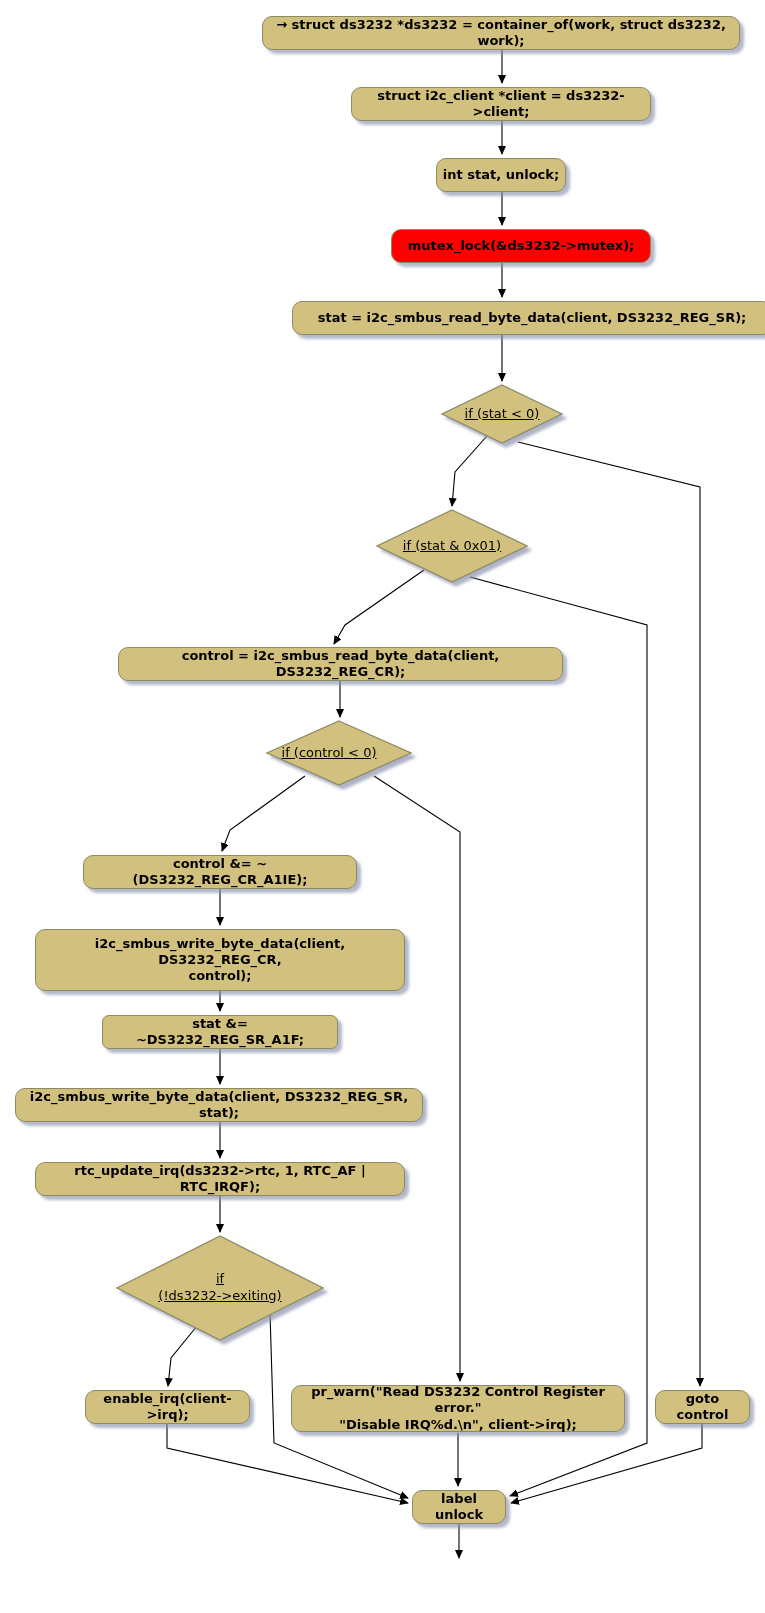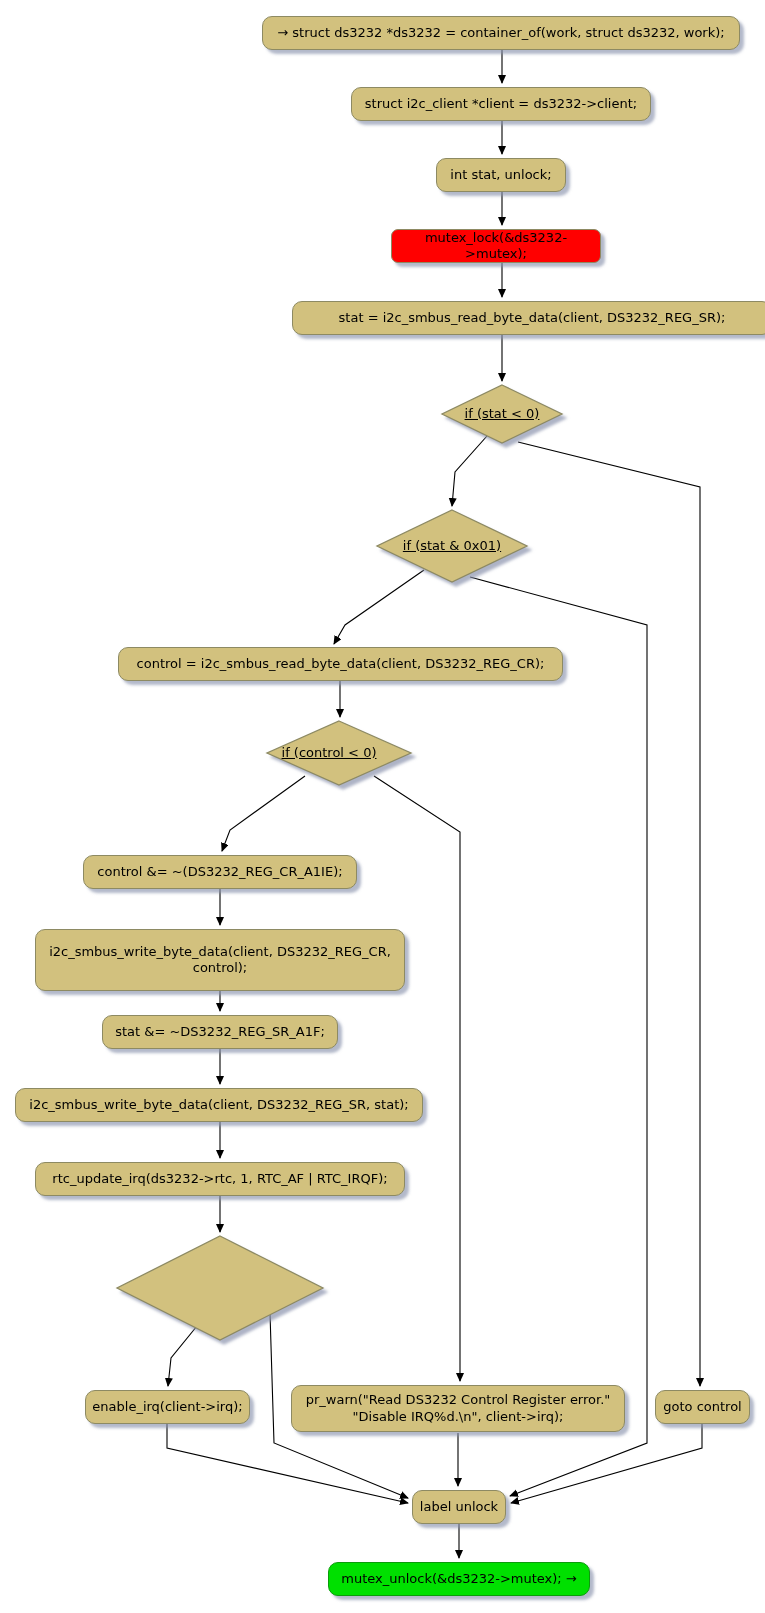--- a/index.html
+++ b/index.html
@@ -18,20 +18,21 @@
     box-sizing:border-box;
     display:flex;align-items:center;justify-content:center;
     text-align:center;
     white-space:pre-line;
     line-height:1.25;
     background:#d2c17e;
     border:1.5px solid #8d8a63;
     border-radius:10px;
     box-shadow:4px 4px 3px rgba(138,147,173,0.65);
     padding:16px 4px;
+    font-weight:bold;
   }
   .node.red{background:#ff0000;}
   .node.green{background:#00e000;border-color:#0b9c0b;}
   .dtext{
     position:absolute;
     display:flex;align-items:center;justify-content:center;
     text-align:center;
     white-space:pre-line;
     line-height:1.3;
     pointer-events:none;
@@ -83,35 +84,36 @@
       <polygon points="502,385 562,414 502,443 442,414"></polygon>
       <polygon points="452,510 527,546 452,582 377,546"></polygon>
       <polygon points="339,721 411,753 339,785 267,753"></polygon>
       <polygon points="220,1236 323,1288 220,1340 117,1288"></polygon>
     </g>
   </svg>
 
   <div class="node" style="left:262px;top:16px;width:478px;height:31px;">→ struct ds3232 *ds3232 = container_of(work, struct ds3232, work);</div>
   <div class="node" style="left:351px;top:87px;width:300px;height:31px;">struct i2c_client *client = ds3232-&gt;client;</div>
   <div class="node" style="left:436px;top:158px;width:130px;height:31px;">int stat, unlock;</div>
-  <div class="node red" style="left:391px;top:229px;width:210px;height:31px;border-radius:7px;">mutex_lock(&amp;ds3232-&gt;mutex);</div>
+  <div class="node red" style="left:391px;top:229px;width:260px;height:31px;">mutex_lock(&amp;ds3232-&gt;mutex);</div>
   <div class="node" style="left:292px;top:301px;width:480px;height:31px;">stat = i2c_smbus_read_byte_data(client, DS3232_REG_SR);</div>
 
   <div class="dtext" style="left:422px;top:396px;width:160px;height:36px;">if (stat &lt; 0)</div>
   <div class="dtext" style="left:362px;top:528px;width:180px;height:36px;">if (stat &amp; 0x01)</div>
   <div class="dtext" style="left:239px;top:735px;width:180px;height:36px;">if (control &lt; 0)</div>
+  <div class="dtext" style="left:120px;top:1266px;width:200px;height:44px;">if
+(!ds3232-&gt;exiting)</div>
 
   <div class="node" style="left:118px;top:647px;width:445px;height:31px;">control = i2c_smbus_read_byte_data(client, DS3232_REG_CR);</div>
   <div class="node" style="left:83px;top:855px;width:274px;height:31px;">control &amp;= ~(DS3232_REG_CR_A1IE);</div>
   <div class="node" style="left:35px;top:929px;width:370px;height:62px;text-align:center;">i2c_smbus_write_byte_data(client, DS3232_REG_CR,
 control);</div>
-  <div class="node" style="left:102px;top:1015px;width:236px;height:28px;">stat &amp;= ~DS3232_REG_SR_A1F;</div>
+  <div class="node" style="left:102px;top:1015px;width:236px;height:28px;border-radius:7px;">stat &amp;= ~DS3232_REG_SR_A1F;</div>
   <div class="node" style="left:15px;top:1088px;width:408px;height:31px;">i2c_smbus_write_byte_data(client, DS3232_REG_SR, stat);</div>
   <div class="node" style="left:35px;top:1162px;width:370px;height:31px;">rtc_update_irq(ds3232-&gt;rtc, 1, RTC_AF | RTC_IRQF);</div>
 
   <div class="node" style="left:85px;top:1390px;width:165px;height:31px;">enable_irq(client-&gt;irq);</div>
   <div class="node" style="left:291px;top:1385px;width:334px;height:47px;">pr_warn("Read DS3232 Control Register error."
 "Disable IRQ%d.\n", client-&gt;irq);</div>
   <div class="node" style="left:655px;top:1390px;width:95px;height:31px;">goto control</div>
   <div class="node" style="left:412px;top:1490px;width:94px;height:31px;">label unlock</div>
-  <div class="node green" style="left:328px;top:1562px;width:262px;height:33px;">mutex_unlock(&amp;ds3232-&gt;mutex); →</div>
 
 </div>
 
 </body></html>

